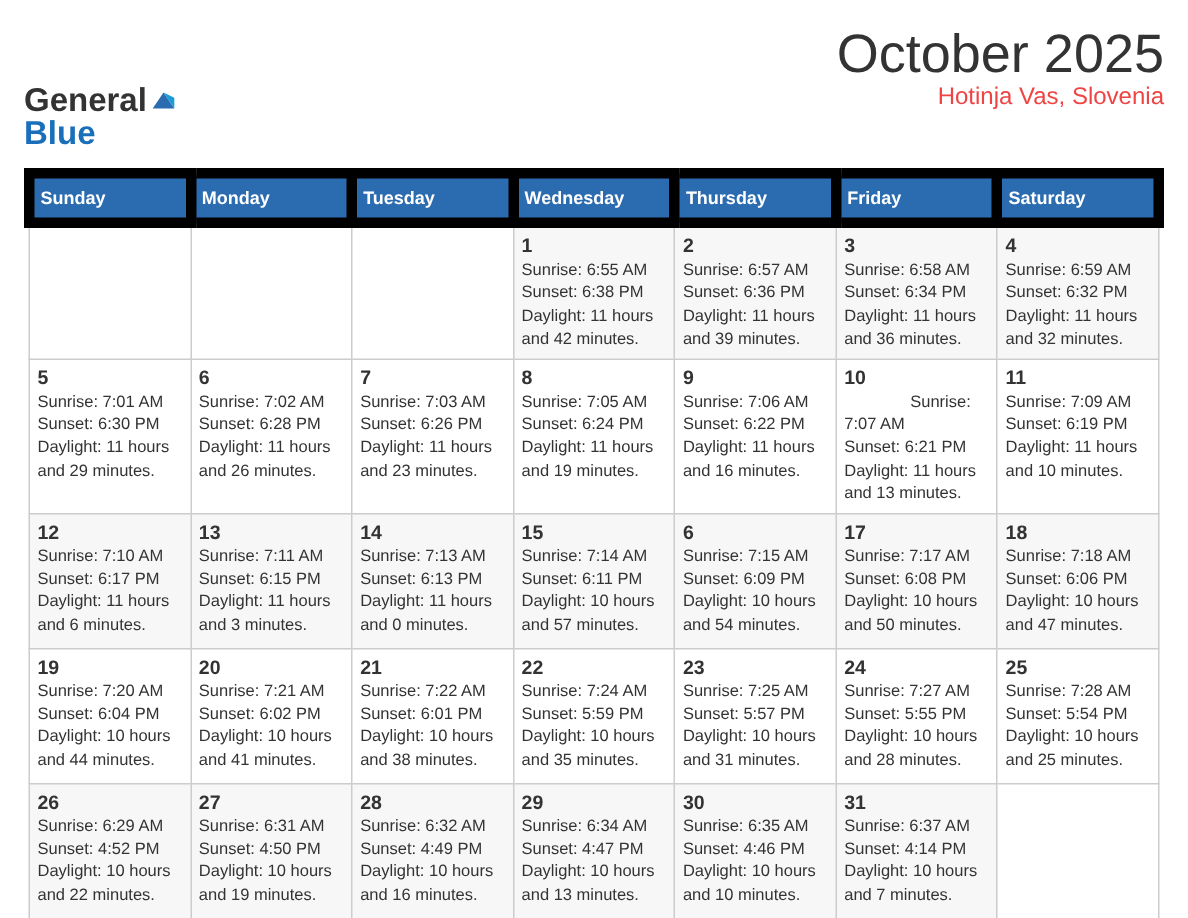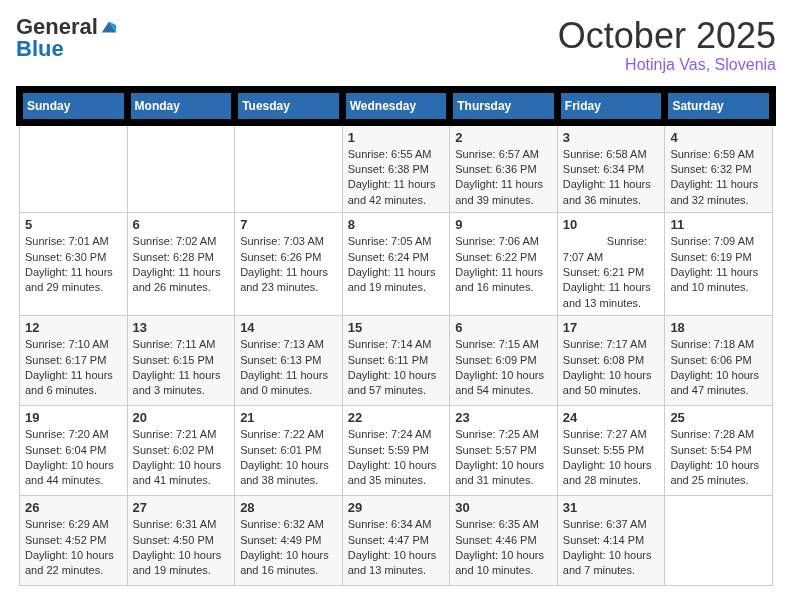--- a/index.html
+++ b/index.html
@@ -44,21 +44,21 @@
       text-align: right;
     }
     .month-title {
       font-size: 36px;
       font-weight: normal;
       color: #333;
       line-height: 1.1;
     }
     .location {
       font-size: 16px;
-      color: #8b5cf6;
+      color: #ef4444;
     }
     table {
       width: 100%;
       border-collapse: collapse;
       table-layout: fixed;
     }
     thead tr th {
       background-color: #2b6cb0;
       color: #fff;
       font-size: 12px;
@@ -92,21 +92,21 @@
     }
     .empty-cell {
       background: #fff !important;
     }
   </style>
 </head>
 <body>
 
 <div class="header">
   <div class="logo">
-    <div style="display:flex;align-items:center;">
+    <div style="display:flex;align-items:center;margin-top:40px;">
       <span class="logo-general">General</span>
       <svg class="logo-icon" viewBox="0 0 20 20" xmlns="http://www.w3.org/2000/svg">
         <polygon points="2,16 10,4 18,16" fill="#2b6cb0"></polygon>
         <polygon points="10,4 18,16 18,8" fill="#1a9cd8"></polygon>
       </svg>
     </div>
     <span class="logo-blue">Blue</span>
   </div>
   <div class="title-block">
     <div class="month-title">October 2025</div>

